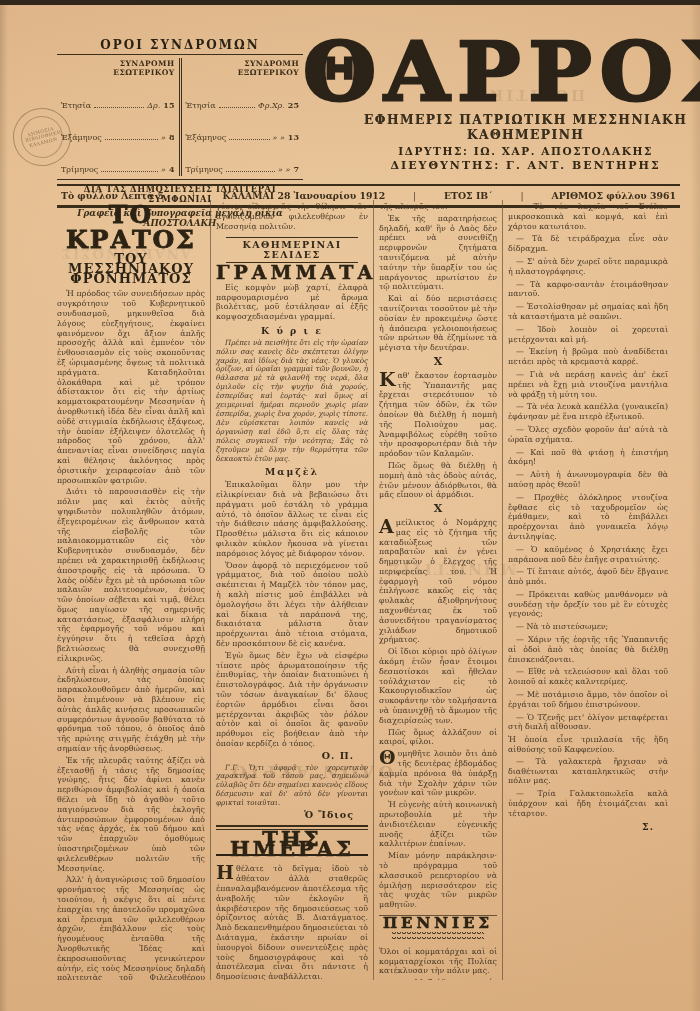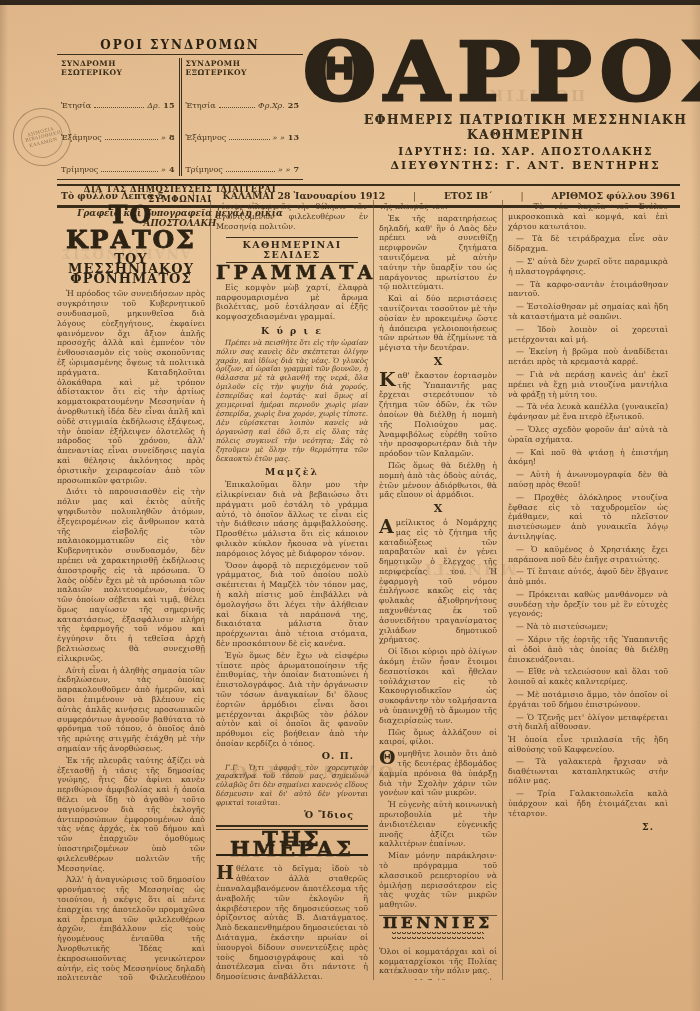--- a/index.html
+++ b/index.html
@@ -27,21 +27,21 @@
   .stamp span{font-size:4.5px;text-align:center;color:rgba(80,60,40,.75);letter-spacing:.5px;line-height:1.2;width:34px;}
 
   
   .mast{position:absolute;left:57px;top:38px;right:20px;display:flex;}
   .subs{width:246px;flex:0 0 246px;font-size:8px;color:#47371f;}
   .subs-title{text-align:center;font-weight:bold;font-size:12px;letter-spacing:2px;color:#2c2213;
     border-bottom:1.5px solid #3c2f1c;padding-bottom:2px;margin-bottom:3px;}
   .subs-cols{display:flex;border-bottom:1.5px solid #3c2f1c;padding-bottom:3px;}
   .subs-col{flex:1;padding:0 4px;}
   .subs-col.rgt{border-left:3px double #3c2f1c;}
-  .subs-head{font-weight:bold;font-size:7.6px;letter-spacing:.4px;text-align:left;margin:1px 0 3px;color:#33281655;color:#3a2d18;}
+  .subs-head{font-weight:bold;font-size:7.6px;letter-spacing:.4px;text-align:right;margin:1px 0 3px;color:#33281655;color:#3a2d18;}
   .subs-row{display:flex;align-items:flex-end;margin-bottom:2px;}
   .subs-row .lbl{white-space:nowrap;}
   .subs-row .lead{flex:1;border-bottom:1px dotted #5c492e;margin:0 3px 2px;height:5px;}
   .subs-row .unit{margin-right:3px;font-style:italic;}
   .subs-row .val{font-weight:bold;margin-top:20px;}
   .subs-pub{font-weight:bold;text-align:center;font-size:8.4px;letter-spacing:.6px;margin-top:4px;color:#33271ា4;color:#332714;}
   .subs-off{font-style:italic;text-align:center;font-size:8.8px;margin-top:4px;font-weight:bold;color:#3a2d18;}
 
   .title-wrap{flex:1;text-align:center;padding-top:0;}
   .paper-title{font-weight:bold;font-size:84px;line-height:.82;letter-spacing:8px;color:#2b2318;
@@ -229,21 +229,21 @@
         <p class="dash">— Σ' αὐτὰ δὲν χωρεῖ οὔτε παραμικρὰ ἡ πλαστογράφησις.</p>
         <p class="dash">— Τὰ καρφο-σαντὰν ἑτοιμάσθησαν παντοῦ.</p>
         <p class="dash">— Ἐστολίσθησαν μὲ σημαίας καὶ ἤδη τὰ καταστήματα μὲ σαπῶνι.</p>
         <p class="dash">— Ἰδοὺ λοιπὸν οἱ χορευταὶ μετέρχονται καὶ μή.</p>
         <p class="dash">— Ἐκείνη ἡ βρῶμα ποὺ ἀναδίδεται πετάει πρὸς τὰ κρεμαστὰ καρρέ.</p>
         <p class="dash">— Γιὰ νὰ περάσῃ κανεὶς ἀπ' ἐκεῖ πρέπει νὰ ἔχῃ μιὰ ντουζίνα μαντήλια νὰ φράξῃ τὴ μύτη του.</p>
         <p class="dash">— Τὰ νέα λευκὰ καπέλλα (γυναικεῖα) ἐφάνησαν μὲ ἕνα πτερὸ ἐξωτικοῦ.</p>
         <p class="dash">— Ὅλες σχεδὸν φοροῦν ἀπ' αὐτὰ τὰ ὡραῖα σχήματα.</p>
         <p class="dash">— Καὶ ποῦ θὰ φτάσῃ ἡ ἐπιστήμη ἀκόμη!</p>
         <p class="dash">— Αὐτὴ ἡ ἀνωνυμογραφία δὲν θὰ παύσῃ πρὸς Θεοῦ!</p>
-        <p class="dash">— Προχθὲς ὁλόκληρος ντουζίνα ἔφθασε εἰς τὸ ταχυδρομεῖον ὡς ἐμάθαμεν, καὶ τὸ πλεῖστον πιστεύσωμεν ἀπὸ γυναικεῖα λόγῳ ἀντιληψίας.</p>
+        <p class="dash">— Προχθὲς ὁλόκληρος ντουζίνα ἔφθασε εἰς τὸ ταχυδρομεῖον ὡς ἐμάθαμεν, καὶ τὸ ἐπιβάλλει προέρχονται ἀπὸ γυναικεῖα λόγῳ ἀντιληψίας.</p>
         <p class="dash">— Ὁ καϋμένος ὁ Χρηστάκης ἔχει παράπονα ποῦ δὲν ἐπῆγε στρατιώτης.</p>
         <p class="dash">— Τί ἔπταιε αὐτός, ἀφοῦ δὲν ἔβγαινε ἀπὸ μπόι.</p>
         <p class="dash">— Πρόκειται καθὼς μανθάνομεν νὰ συνδέσῃ τὴν ὄρεξίν του μὲ ἓν εὐτυχὲς γεγονός;</p>
         <p class="dash">— Νὰ τὸ πιστεύσωμεν;</p>
         <p class="dash">— Χάριν τῆς ἑορτῆς τῆς Ὑπαπαντῆς αἱ ὁδοὶ ἀπὸ τὰς ὁποίας θὰ διέλθῃ ἐπισκευάζονται.</p>
         <p class="dash">— Εἴθε νὰ τελειώσουν καὶ ὅλαι τοῦ λοιποῦ αἱ κακὲς καλντερίμες.</p>
         <p class="dash">— Μὲ ποτάμισιο ἄμμο, τὸν ὁποῖον οἱ ἐργάται τοῦ δήμου ἐπιστρώνουν.</p>
         <p class="dash">— Ὁ Τζενῆς μετ' ὀλίγον μεταφέρεται στὴ διπλῆ αἴθουσαν.</p>
         <p class="p noind">Ἡ ὁποία εἶνε τριπλασία τῆς ἤδη αἰθούσης τοῦ Καφφενείου.</p>
         <p class="dash">— Τὰ γαλακτερὰ ἤρχισαν νὰ διαθέτωνται καταπληκτικῶς στὴν πόλιν μας.</p>

